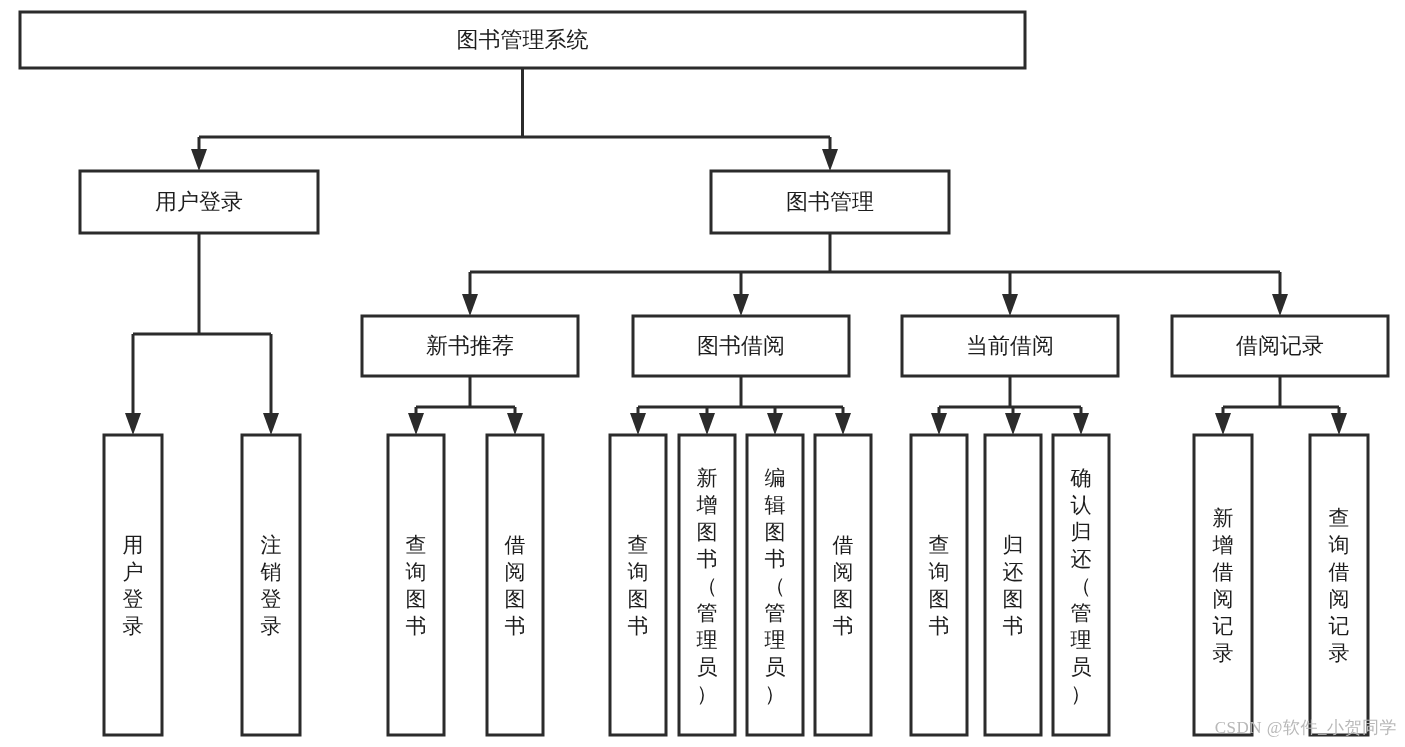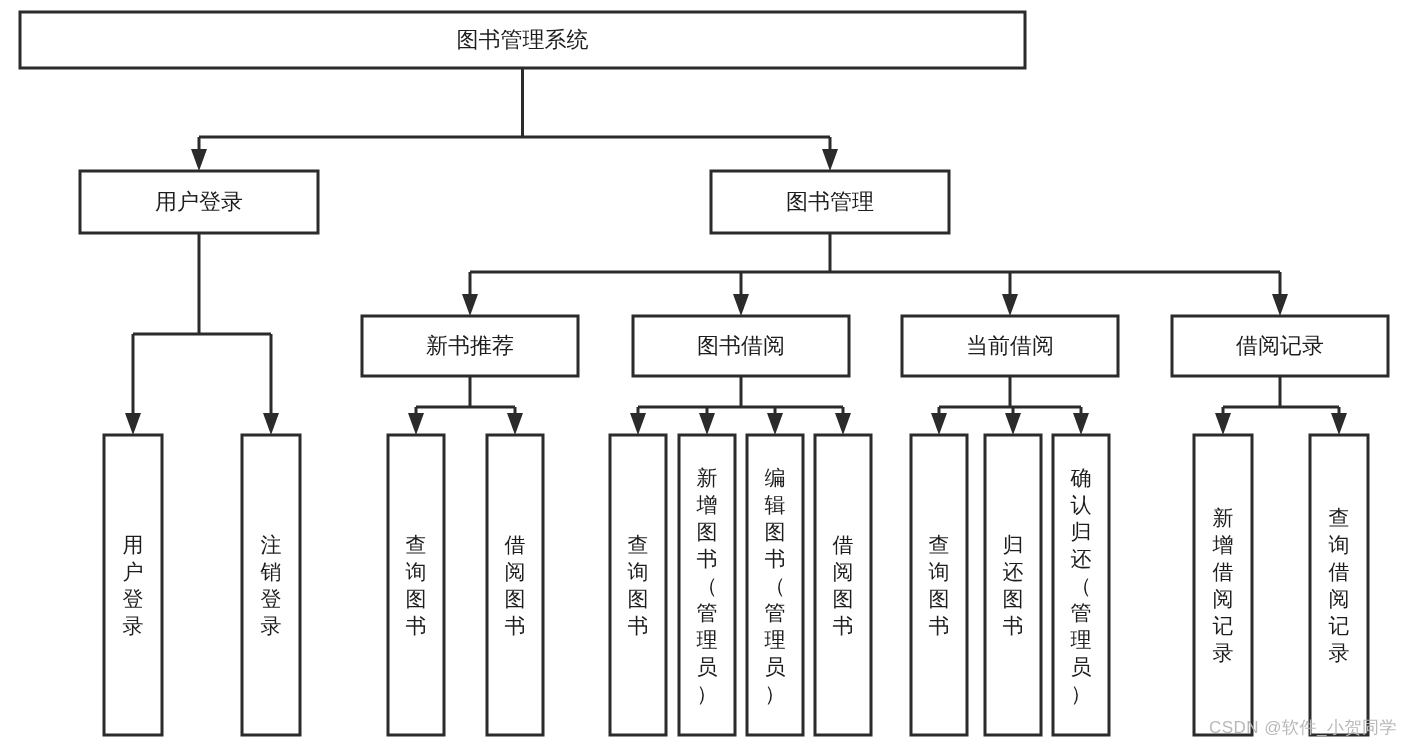--- a/index.html
+++ b/index.html
@@ -51,21 +51,21 @@
   .node-label-vertical {
     fill: #1d1d1d;
     font-family: "Liberation Sans", "DejaVu Sans", sans-serif;
     font-size: 21px;
     text-anchor: middle;
   }
   .watermark {
     position: absolute;
     right: 8px;
     bottom: 8px;
-    font-family: Liberation Sans, sans-serif;
+    font-family: Liberation Serif, serif;
     font-size: 17px;
     color: #b8b8b8;
     white-space: nowrap;
     letter-spacing: 0.5px;
     pointer-events: none;
     margin-left: 26px;
   }
 </style>
 </head>
 <body>

